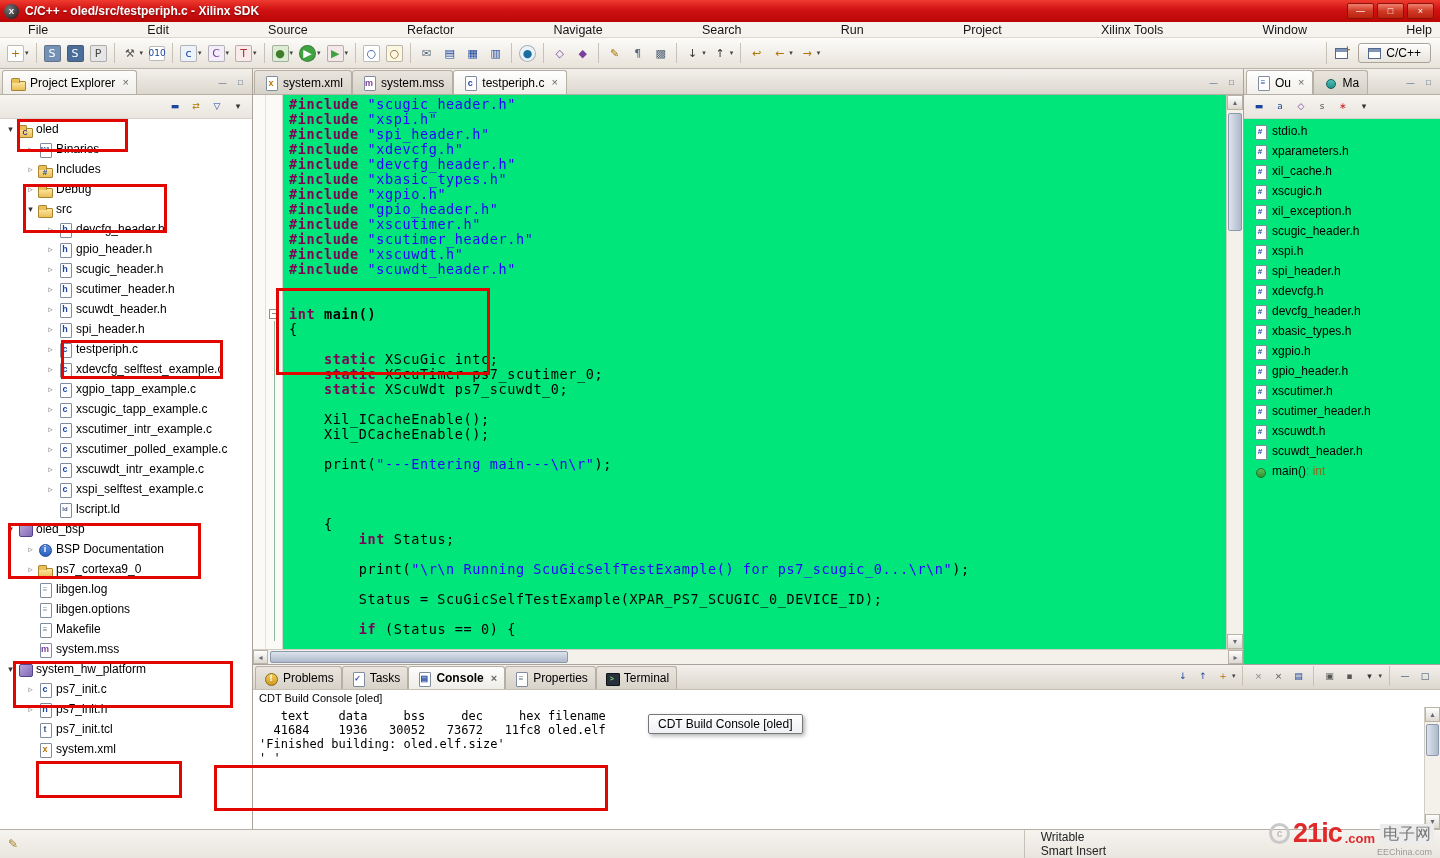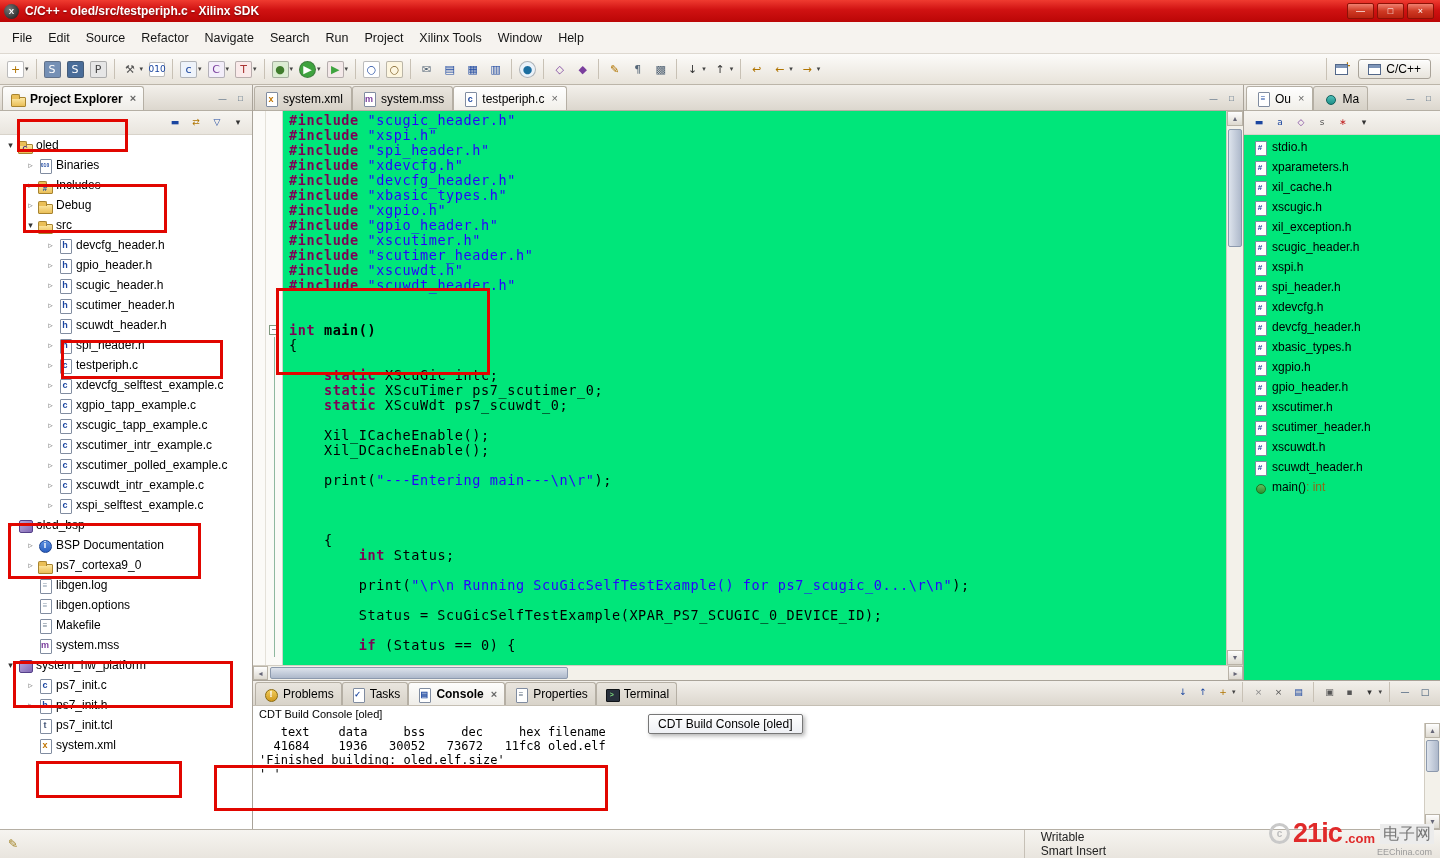--- a/index.html
+++ b/index.html
@@ -8,21 +8,21 @@
 .app{position:relative;width:1440px;height:858px;display:flex;flex-direction:column;background:#f2efea;}
 
 
 .titlebar{height:22px;background:linear-gradient(180deg,#ef3b30 0%,#d01212 45%,#bb0606 100%);display:flex;align-items:center;padding:0 4px;color:#fff;flex:none;}
 .app-icon{width:15px;height:15px;border-radius:50%;background:radial-gradient(circle at 35% 35%,#777,#151515);margin-right:6px;display:flex;align-items:center;justify-content:center;font-size:8px;font-weight:bold;color:#fff;flex:none;}
 .title-text{font-size:12px;font-weight:bold;text-shadow:0 1px 2px rgba(0,0,0,.45);white-space:nowrap;}
 .win-controls{margin-left:auto;display:flex;gap:3px;padding-right:2px;}
 .win-btn{width:27px;height:16px;border:1px solid #8c1106;border-radius:2px;background:linear-gradient(180deg,#f0806f,#cf3a24 50%,#b92310);color:#fff;display:flex;align-items:center;justify-content:center;font-size:9px;line-height:1;}
 
 
-.menubar{height:32px;background:#f6f3ef;border-bottom:1px solid #ddd8d0;display:flex;align-items:center;padding-left:4px;flex:none;}
+.menubar{height:16px;background:#f6f3ef;border-bottom:1px solid #ddd8d0;display:flex;align-items:center;padding-left:20px;flex:none;justify-content:space-between;}
 .menu-item{padding:2px 8px;font-size:12.5px;color:#151515;white-space:nowrap;}
 
 
 .toolbar{height:31px;background:linear-gradient(180deg,#fcfbf9,#e8e3da);border-bottom:1px solid #bcb5a9;display:flex;align-items:center;padding:0 4px;flex:none;}
 .tb-icons{display:flex;align-items:center;}
 .tb-item{display:flex;align-items:center;padding:2px 2px;margin:0 1px;border-radius:3px;}
 .tb-sep{width:1px;height:20px;background:#c8c1b5;margin:0 4px;flex:none;}
 .gicon{width:17px;height:17px;display:inline-flex;align-items:center;justify-content:center;font-size:11px;line-height:1;border-radius:2px;font-family:"DejaVu Sans",sans-serif;flex:none;}
 .gicon.small{width:16px;height:15px;font-size:9px;}
 .dd{font-size:7px;color:#444;margin-left:1px;}
@@ -39,21 +39,21 @@
 .left-panel{width:253px;border-right:1px solid #a9a399;display:flex;flex-direction:column;background:#fff;flex:none;}
 .right-col{flex:1;display:flex;flex-direction:column;min-width:0;}
 .upper{height:595px;display:flex;flex:none;min-width:0;}
 .editor{flex:1;display:flex;flex-direction:column;border-right:1px solid #a9a399;min-width:0;}
 .outline{width:196px;display:flex;flex-direction:column;flex:none;background:#fff;}
 .console{flex:1;display:flex;flex-direction:column;border-top:1px solid #a9a399;min-height:0;background:#fff;}
 
 
 .view-tabbar{height:26px;background:linear-gradient(180deg,#f3f0eb,#dcd7ce);border-bottom:1px solid #b5afa4;display:flex;align-items:flex-end;padding-left:2px;flex:none;}
 .vtab{display:flex;align-items:center;gap:4px;padding:0 7px;height:24px;border:1px solid #b5afa4;border-bottom:none;border-radius:3px 3px 0 0;background:linear-gradient(#e9e5de,#d8d3c9);font-size:12px;white-space:nowrap;}
-.vtab.active{background:linear-gradient(#fdfdfc,#efede8);font-weight:bold;}
+.vtab.active{background:linear-gradient(#fdfdfc,#efede8);}
 .tab-close{margin-left:3px;color:#666;font-size:11px;line-height:1;}
 .view-btns{margin-left:auto;display:flex;gap:3px;padding:0 4px 5px 0;}
 .vbtn{width:15px;height:13px;font-size:8px;display:flex;align-items:center;justify-content:center;color:#33506e;}
 
 
 .pe-toolbar{height:24px;background:linear-gradient(#f7f5f1,#e9e5de);border-bottom:1px solid #d8d3ca;display:flex;align-items:center;justify-content:flex-end;gap:3px;padding:0 5px;flex:none;}
 .tree{flex:1;overflow:hidden;background:#fff;padding-top:0;}
 .tree-row{height:20px;display:flex;align-items:center;white-space:nowrap;}
 .tw{width:13px;flex:none;font-size:9px;color:#888;text-align:center;}
 .tw.open{color:#333;}
@@ -444,20 +444,27 @@
             </span>
             <span class="tree-label">xscuwdt_intr_example.c</span>
           </div>
           <div class="tree-row" style="padding-left: 44px;">
             <span class="tw">▹</span>
             <span class="fi fi-page">
               <i class="ov" style="color: rgb(27, 70, 160); font-size: 9px;">c</i>
             </span>
             <span class="tree-label">xspi_selftest_example.c</span>
           </div>
+          <div class="tree-row" style="padding-left: 44px;">
+            <span class="tw"></span>
+            <span class="fi fi-page">
+              <i class="ov" style="color: rgb(68, 85, 119); font-size: 6px;">ld</i>
+            </span>
+            <span class="tree-label">lscript.ld</span>
+          </div>
           <div class="tree-row" style="padding-left: 4px;">
             <span class="tw open">▾</span>
             <span class="fi fi-chip"></span>
             <span class="tree-label">oled_bsp</span>
           </div>
           <div class="tree-row" style="padding-left: 24px;">
             <span class="tw">▹</span>
             <span class="fi fi-circle">
               <i class="ov" style="color: rgb(255, 255, 255); font-size: 9px;">i</i>
             </span>

